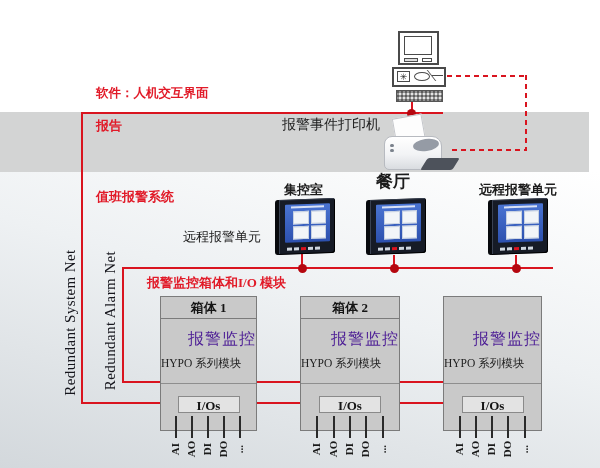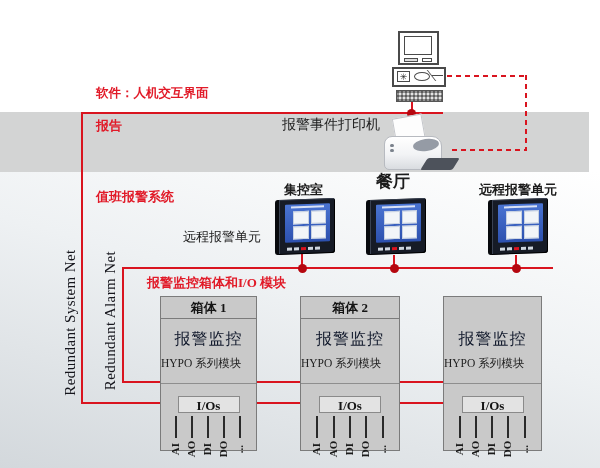--- a/index.html
+++ b/index.html
@@ -44,25 +44,25 @@
     background:linear-gradient(180deg,#4a74d2 0%,#2c50ae 100%);border-radius:1px;}
   .mon .ttl{position:absolute;left:6px;top:2px;right:6px;height:2px;background:rgba(255,255,255,.8);}
   .mon .grid{position:absolute;left:8px;top:7px;right:4px;bottom:3px;display:grid;
     grid-template-columns:1fr 1fr;grid-template-rows:1fr 1fr;gap:2px;}
   .mon .cell{background:#f2f5f8;border:1px solid #c8d2e2;}
   .mon .btns{position:absolute;left:8px;bottom:4px;right:6px;height:4px;display:flex;gap:2px;align-items:center;}
   .mon .b{width:5px;height:3px;background:#cfd6df;}
   .mon .b.r{background:#d9141f;}
   
   .cab{position:absolute;}
-  .cab .box{position:absolute;left:0;top:0;right:0;height:155px;background:#c9c9c9;
+  .cab .box{position:absolute;left:0;top:0;right:0;height:135px;background:#c9c9c9;
     border:1px solid #7b7b7b;box-sizing:border-box;}
   .cab .hd{position:absolute;left:0;top:0;right:0;height:21px;line-height:21px;text-align:center;
     font-size:13px;font-weight:bold;color:#141414;border-bottom:1px solid #7b7b7b;}
-  .cab .l1{position:absolute;left:0;top:32px;right:0;text-align:center;font-size:16px;color:#0f172a;letter-spacing:1px;}
+  .cab .l1{position:absolute;left:0;top:32px;right:0;text-align:right;font-size:16px;color:#4c1d95;letter-spacing:1px;}
   .cab .l2{position:absolute;left:0;top:59px;right:0;text-align:left;font-size:11.5px;color:#202020;}
   .cab .dv{position:absolute;left:0;top:86px;right:0;height:0;border-top:1px solid #8e8e8e;}
   .cab .io{position:absolute;left:50%;top:99px;transform:translateX(-50%);width:62px;height:17px;
     line-height:17px;text-align:center;background:#e3e3e3;border:1px solid #8a8a8a;
     font-size:13px;font-weight:bold;color:#141414;box-sizing:border-box;}
   .cab .tick{position:absolute;top:120px;width:2px;height:22px;background:#2a2a2a;}
   .cab .tlbl{position:absolute;top:146px;width:30px;height:14px;text-align:center;
     transform:rotate(-90deg);font-size:11px;font-weight:bold;color:#1a1a1a;}
 </style>
 </head>

